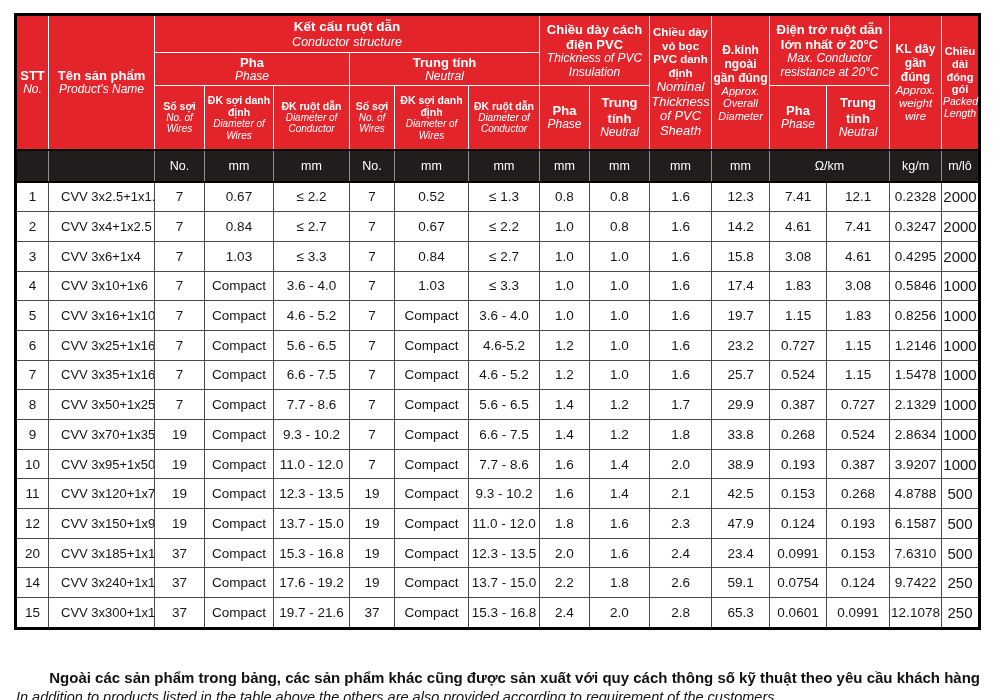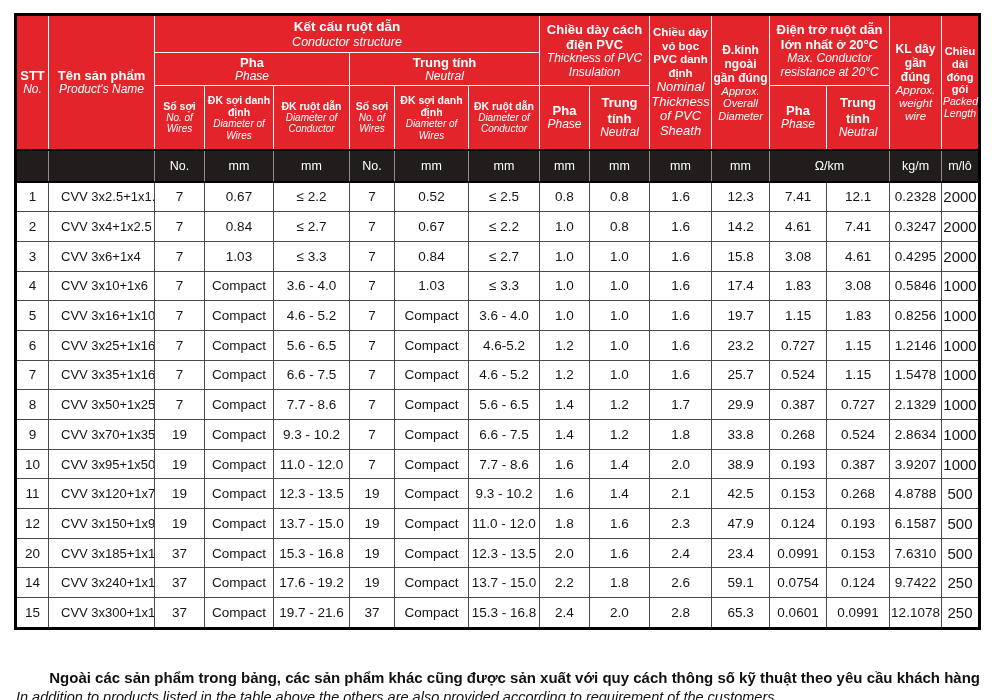--- a/index.html
+++ b/index.html
@@ -166,21 +166,21 @@
     </thead>
     <tbody id="table-body">
         <tr>
           <td>1</td>
           <td class="c-name">CVV 3x2.5+1x1.5</td>
           <td>7</td>
           <td>0.67</td>
           <td>≤ 2.2</td>
           <td>7</td>
           <td>0.52</td>
-          <td>≤ 2.5</td>
+          <td>≤ 1.3</td>
           <td>0.8</td>
           <td>0.8</td>
           <td>1.6</td>
           <td>12.3</td>
           <td>7.41</td>
           <td>12.1</td>
           <td>0.2328</td>
           <td class="c-packed">2000</td>
         </tr>
         <tr>

